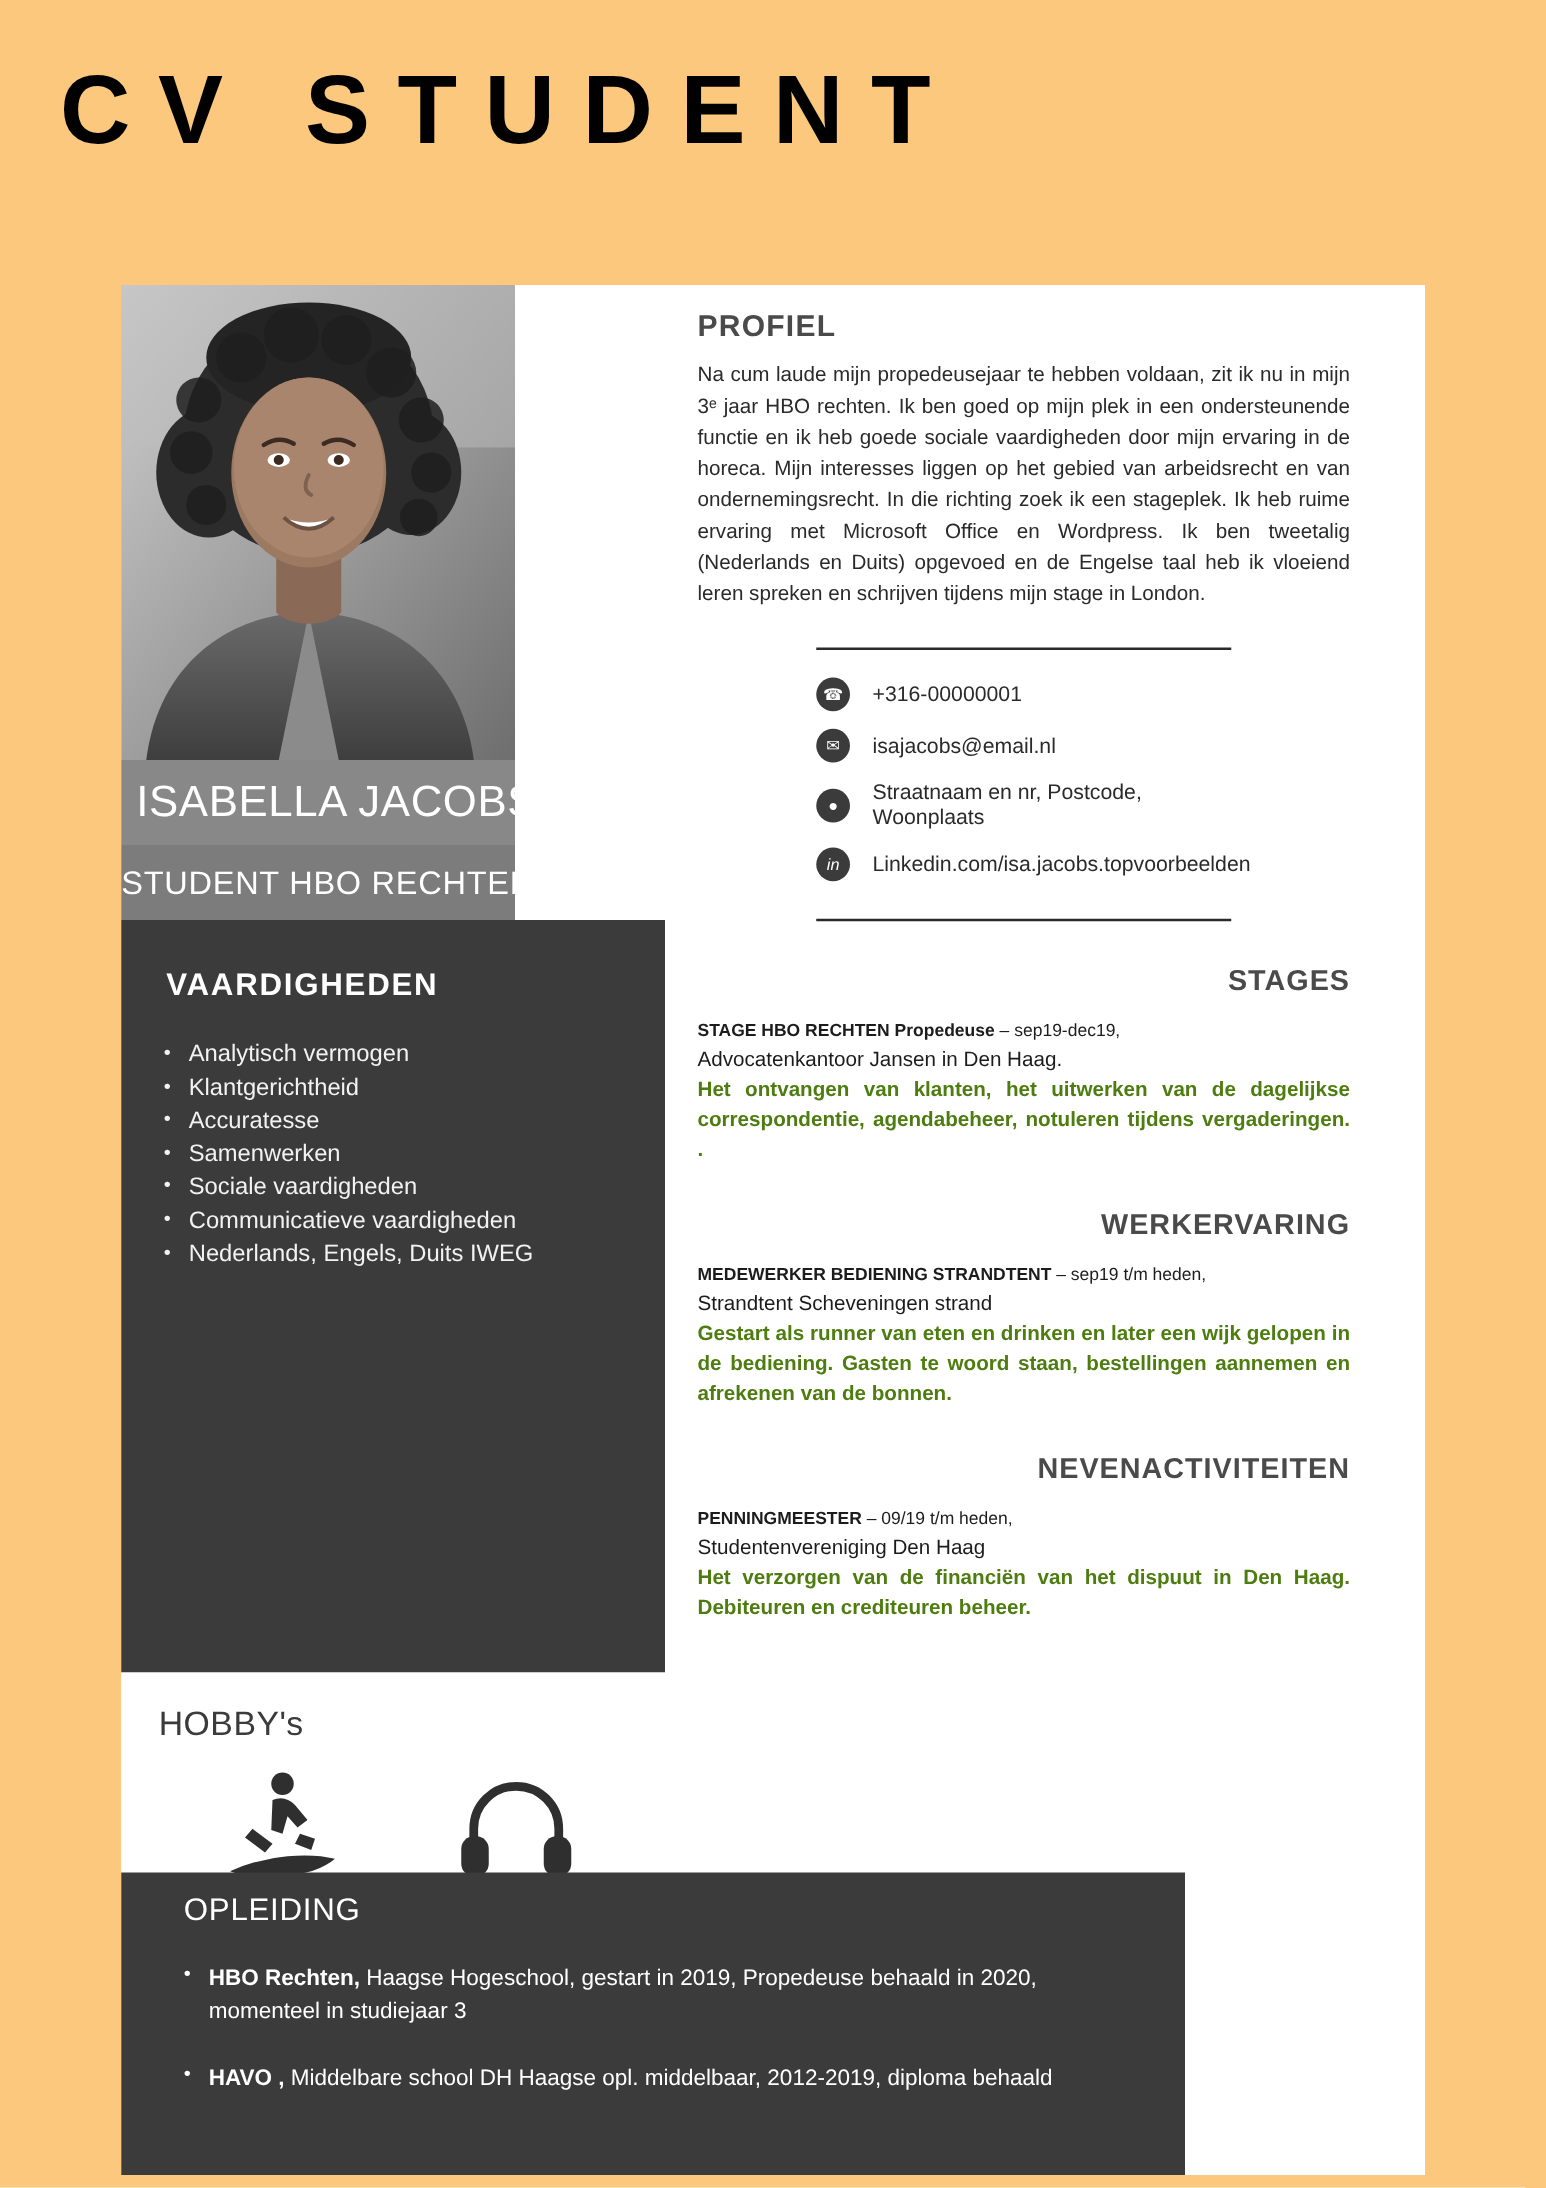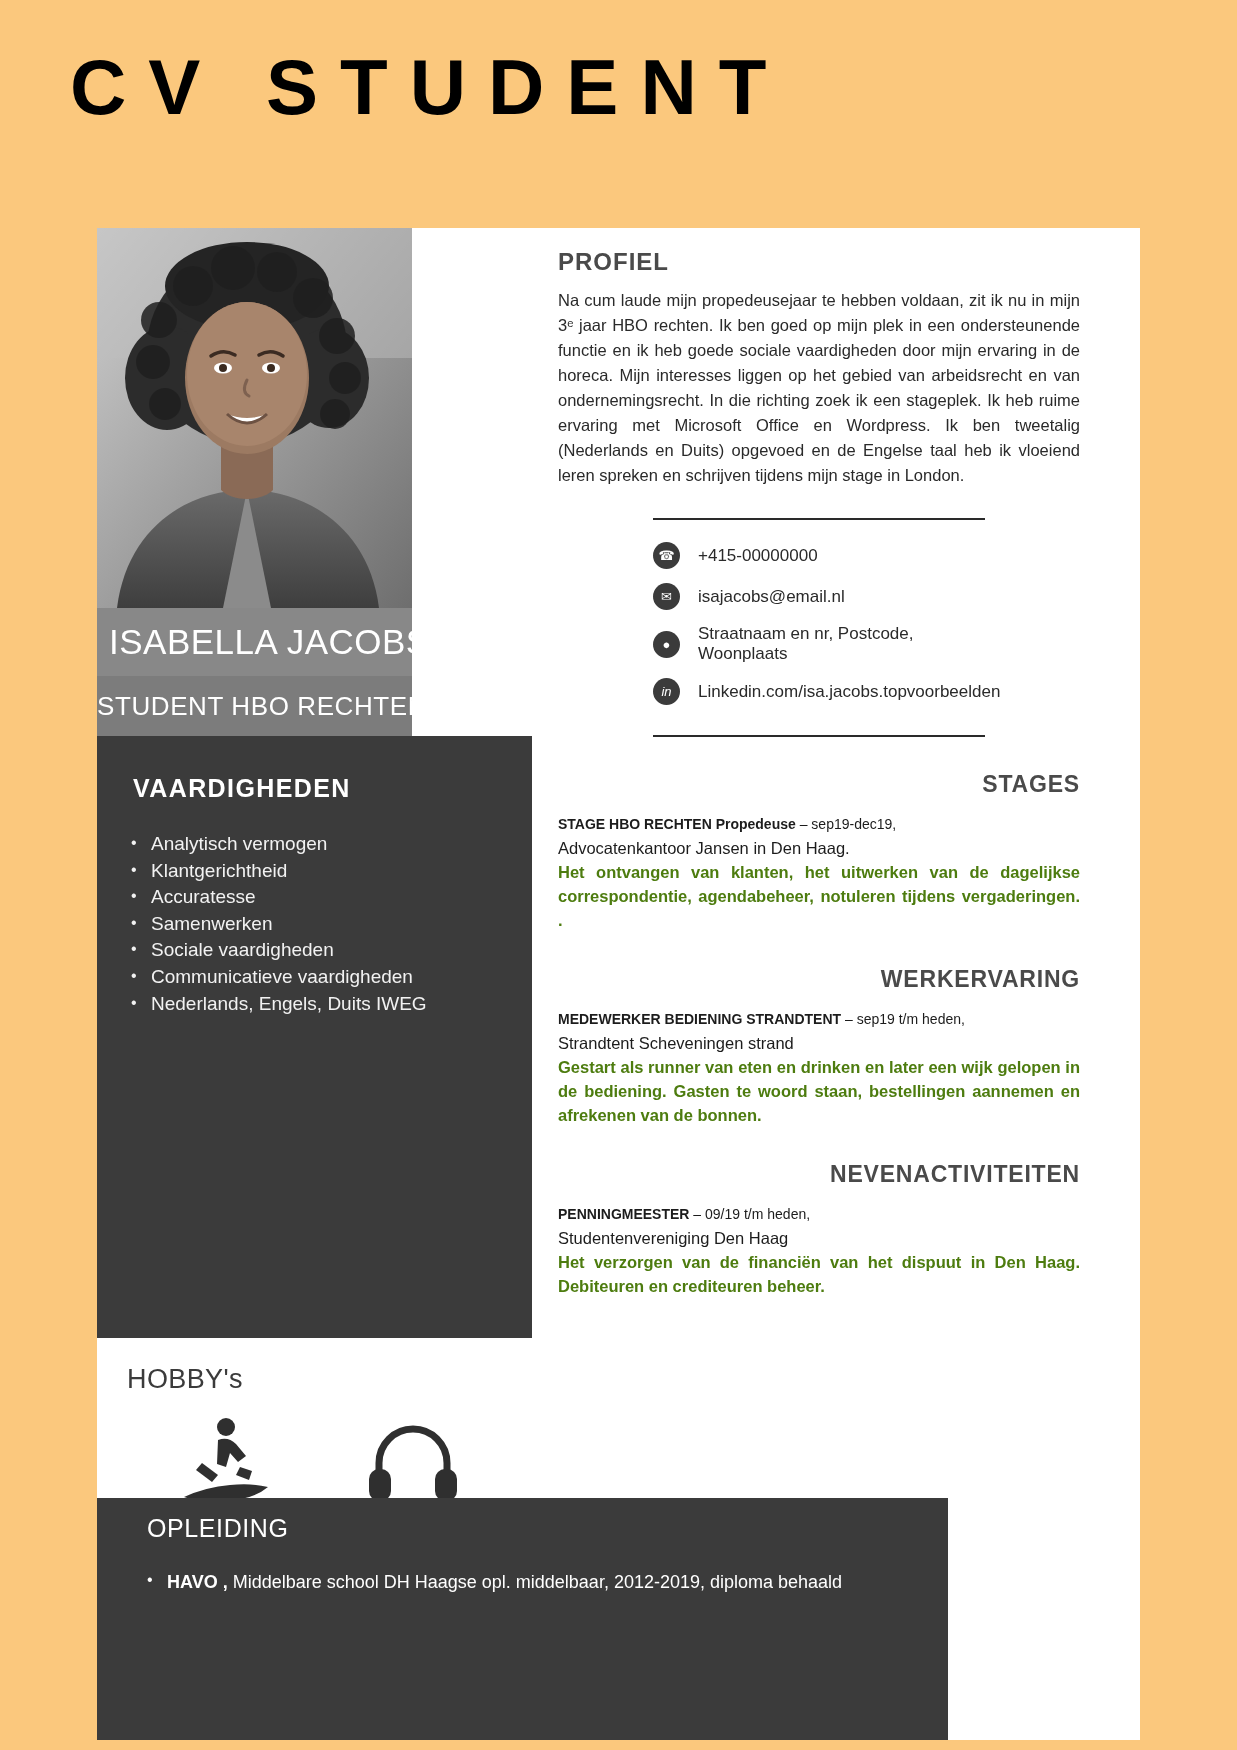--- a/index.html
+++ b/index.html
@@ -16,21 +16,21 @@
   .page {
     position: relative;
     width: 1237px;
     height: 1750px;
     box-sizing: border-box;
   }
   
   .cv-title {
     position: absolute;
     top: 42px;
-    left: 70px;
+    left: 48px;
     width: 1120px;
     font-size: 78px;
     font-weight: bold;
     letter-spacing: 22px;
     color: #000;
     white-space: nowrap;
     font-family: "Liberation Sans", sans-serif;
   }
   
   .doc {
@@ -413,21 +413,21 @@
     <div class="right-col">
 
       <h2 class="sec-title">PROFIEL</h2>
       <p class="profile-text">Na cum laude mijn propedeusejaar te hebben voldaan, zit ik nu in mijn 3ᵉ jaar HBO rechten. Ik ben goed op mijn plek in een ondersteunende functie en ik heb goede sociale vaardigheden door mijn ervaring in de horeca. Mijn interesses liggen op het gebied van arbeidsrecht en van ondernemingsrecht. In die richting zoek ik een stageplek. Ik heb ruime ervaring met Microsoft Office en Wordpress. Ik ben tweetalig (Nederlands en Duits) opgevoed en de Engelse taal heb ik vloeiend leren spreken en schrijven tijdens mijn stage in London.</p>
 
       <div class="divider"></div>
 
       <ul class="contact-list">
         <li>
           <span class="c-icon">☎</span>
-          <span>+415-00000000</span>
+          <span>+316-00000001</span>
         </li>
         <li>
           <span class="c-icon">✉</span>
           <span>isajacobs@email.nl</span>
         </li>
         <li>
           <span class="c-icon">●</span>
           <span>Straatnaam en nr, Postcode, Woonplaats</span>
         </li>
         <li>
@@ -469,19 +469,22 @@
         <p class="entry-sub">Studentenvereniging Den Haag</p>
         <p class="entry-body">Het verzorgen van de financiën van het dispuut in Den Haag. Debiteuren en crediteuren beheer.</p>
       </div>
 
     </div>
 
     <div class="edu">
       <h3>OPLEIDING</h3>
       <ul>
         <li>
+          <b>HBO Rechten,</b><span> Haagse Hogeschool, gestart in 2019, Propedeuse behaald in 2020, momenteel in studiejaar 3</span>
+        </li>
+        <li>
           <b>HAVO ,</b><span> Middelbare school DH Haagse opl. middelbaar, 2012-2019, diploma behaald</span>
         </li>
       </ul>
     </div>
 
   </div>
 </div>
 
 </body></html>

